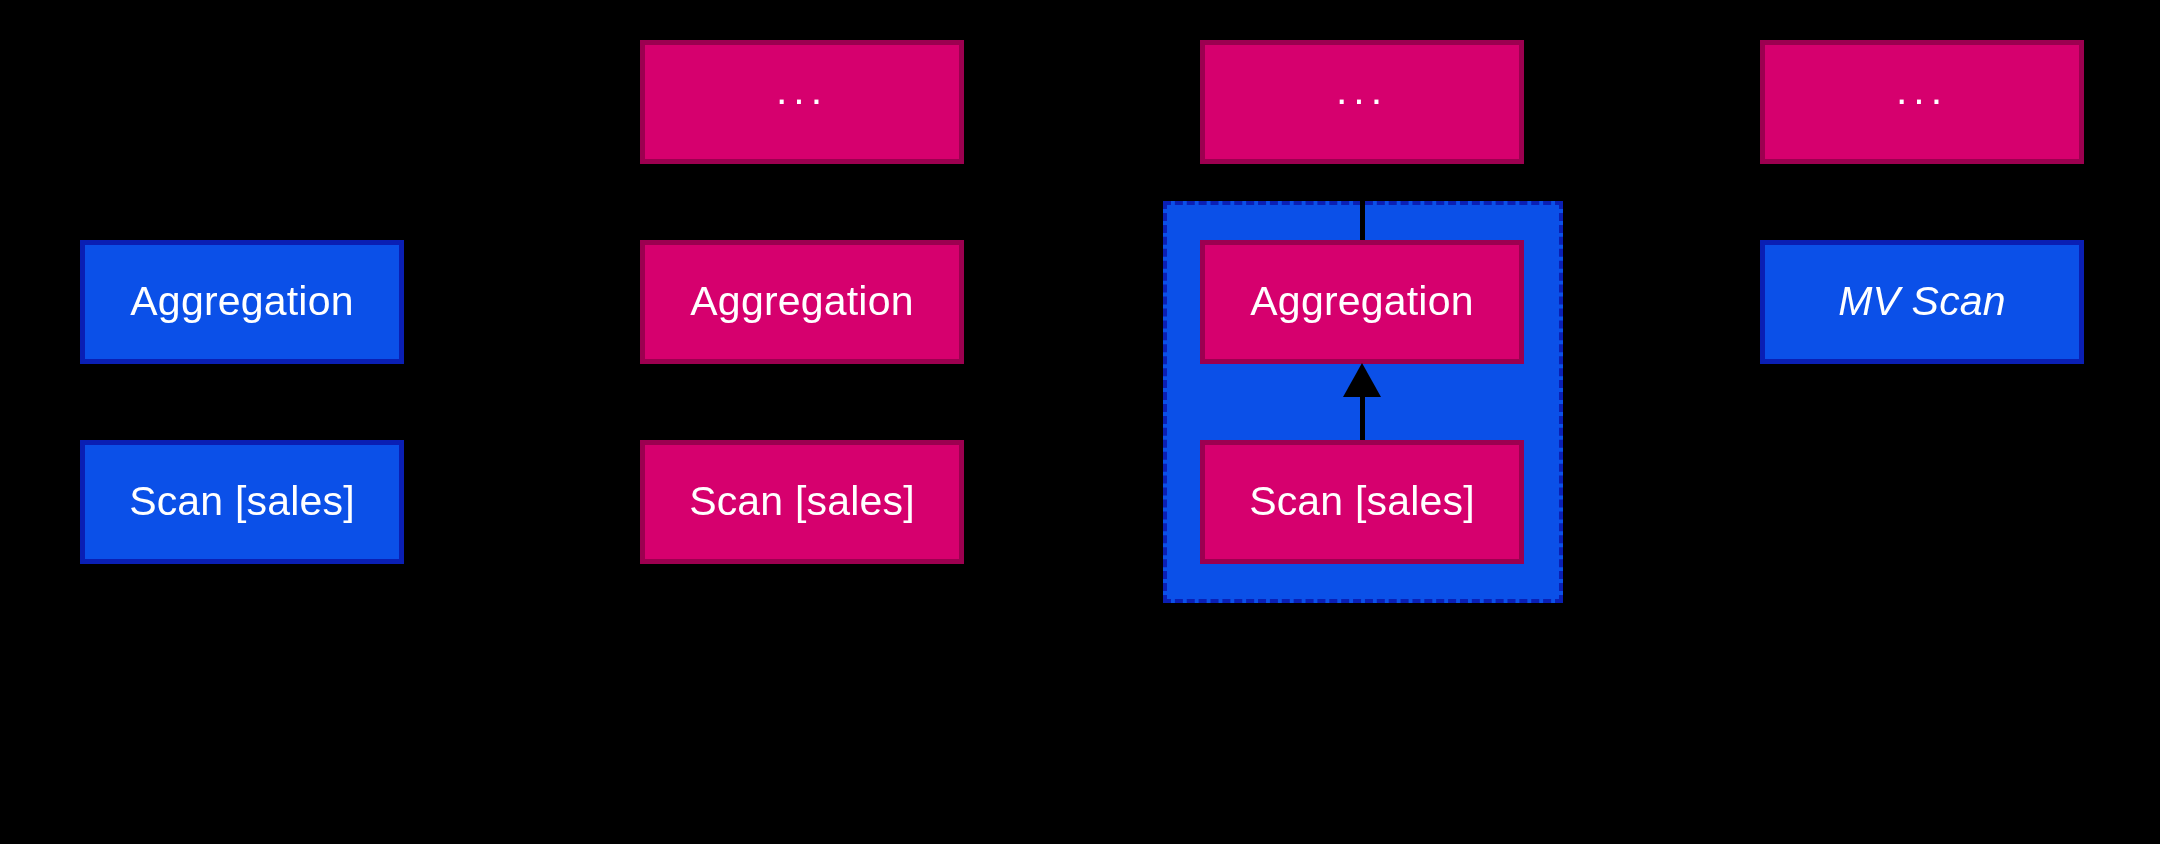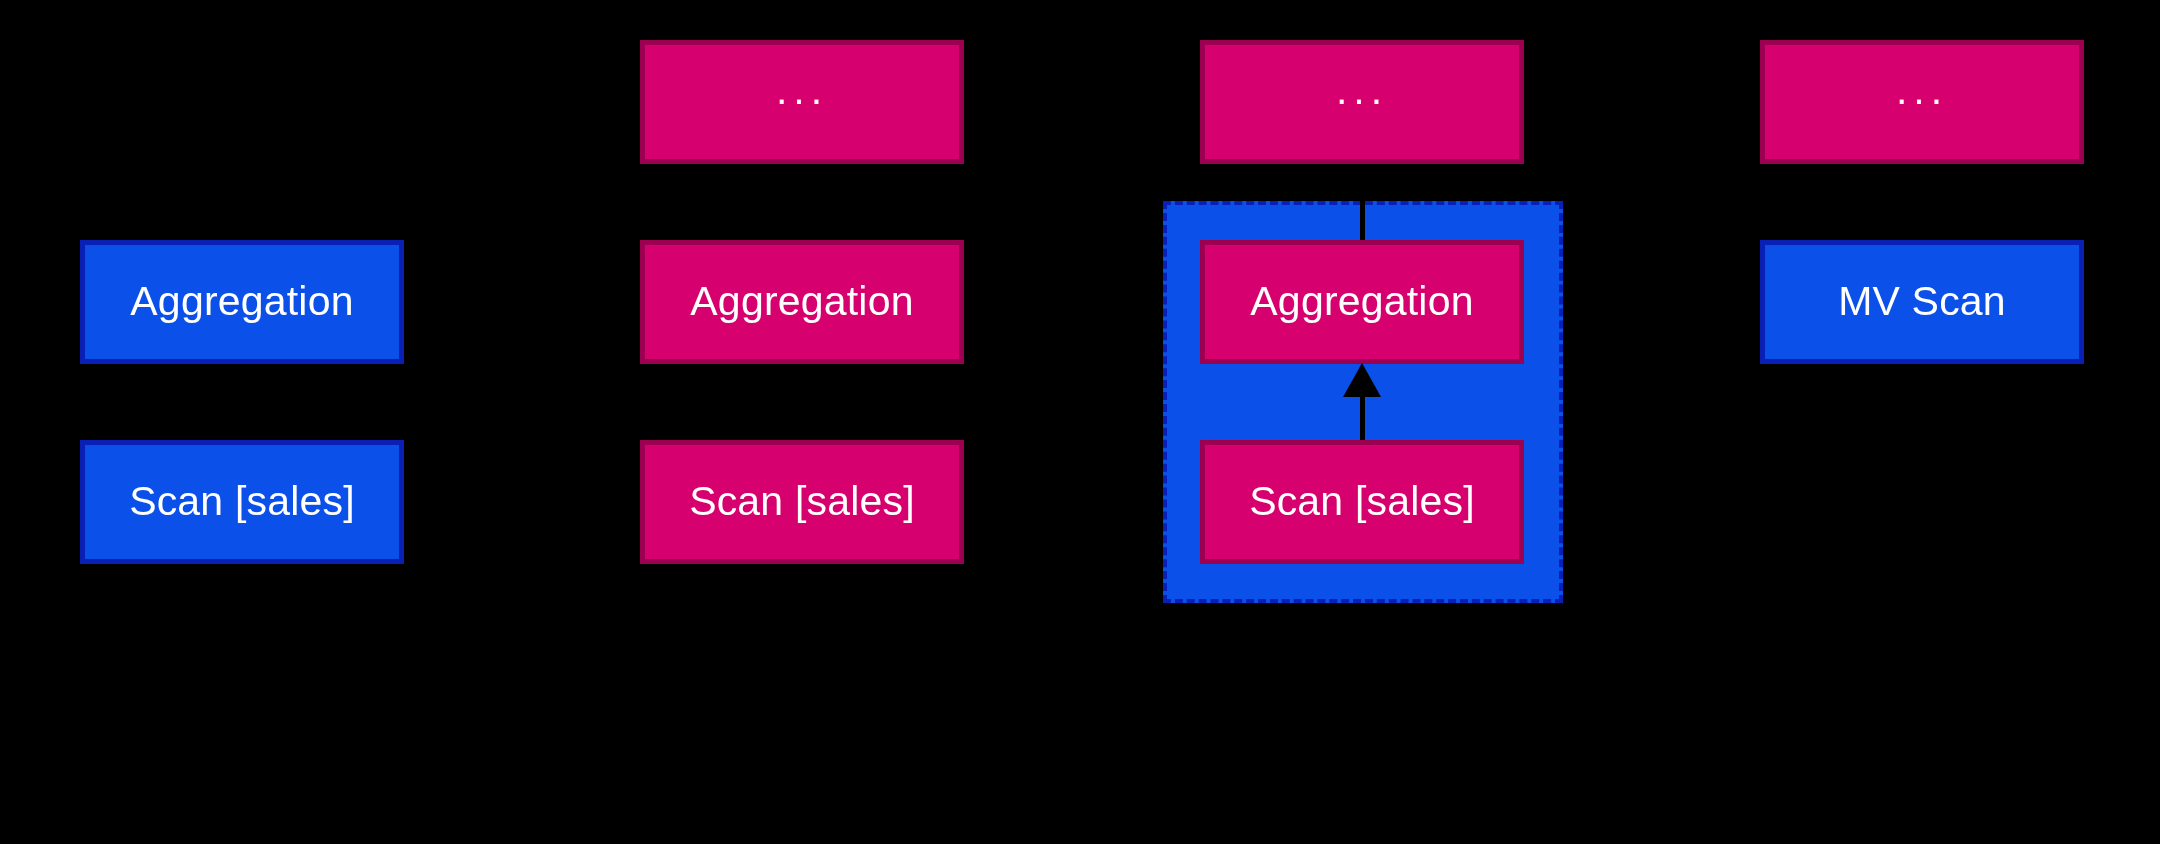--- a/index.html
+++ b/index.html
@@ -127,17 +127,17 @@
   <div class="edge-arrow" style="left:1343px; top:363px;"></div>
 
   <div class="node pink" style="left:1200px; top:440px; width:324px; height:124px;">
     <span class="label">Scan [sales]</span>
   </div>
 
   <div class="node pink ellipsis" style="left:1760px; top:40px; width:324px; height:124px;">
     <span class="label">...</span>
   </div>
 
-  <div class="node blue" style="left:1760px; top:240px; width:324px; height:124px;">
+  <div class="node blue" style="left:1760px; top:240px; width:324px; height:124px;font-style:italic;">
     <span class="label">MV Scan</span>
   </div>
 
 </div>
 
 </body></html>

